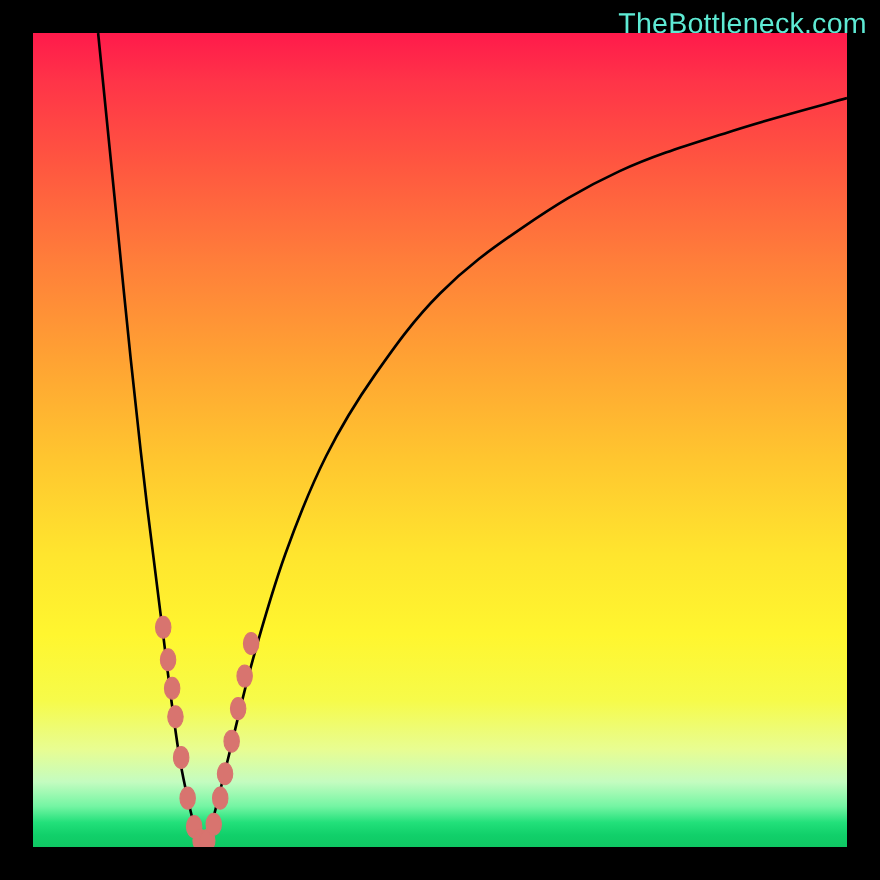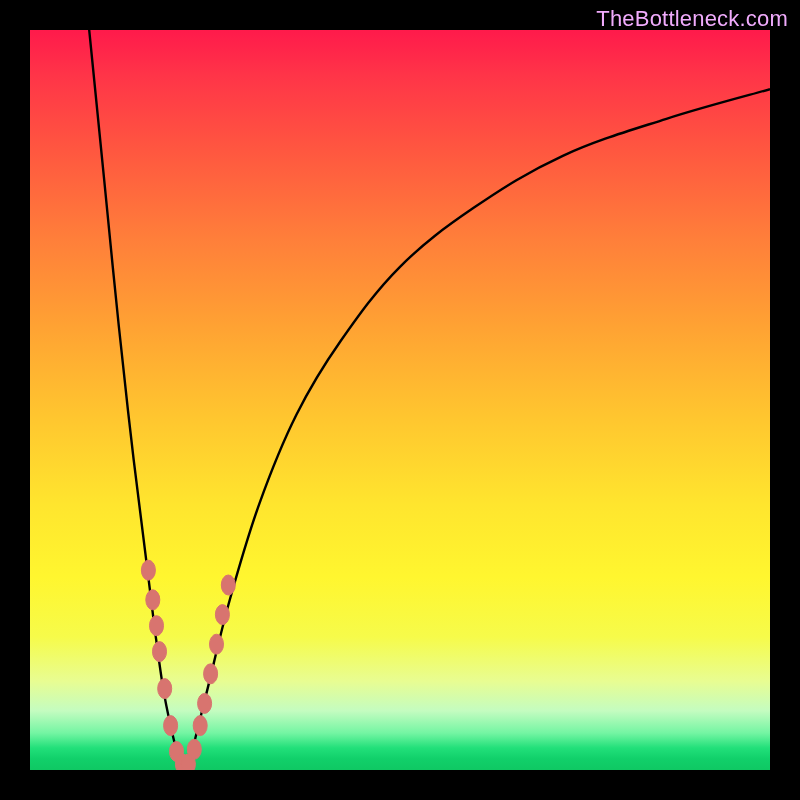--- a/index.html
+++ b/index.html
@@ -40,22 +40,22 @@
       #74f5a3 95%,
       #22e07a 97%,
       #11d06a 98.5%,
       #0fc863 100%
     );
   }
   .watermark {
     position: absolute;
     top: 6px;
     right: 12px;
-    color: #f0abfc;
-    font-size: 22px;
+    color: #5eead4;
+    font-size: 26px;
     font-weight: 500;
     letter-spacing: 0.2px;
     user-select: none;
   }
   svg.curves {
     position: absolute;
     left: 0;
     top: 0;
     width: 740px;
     height: 740px;

